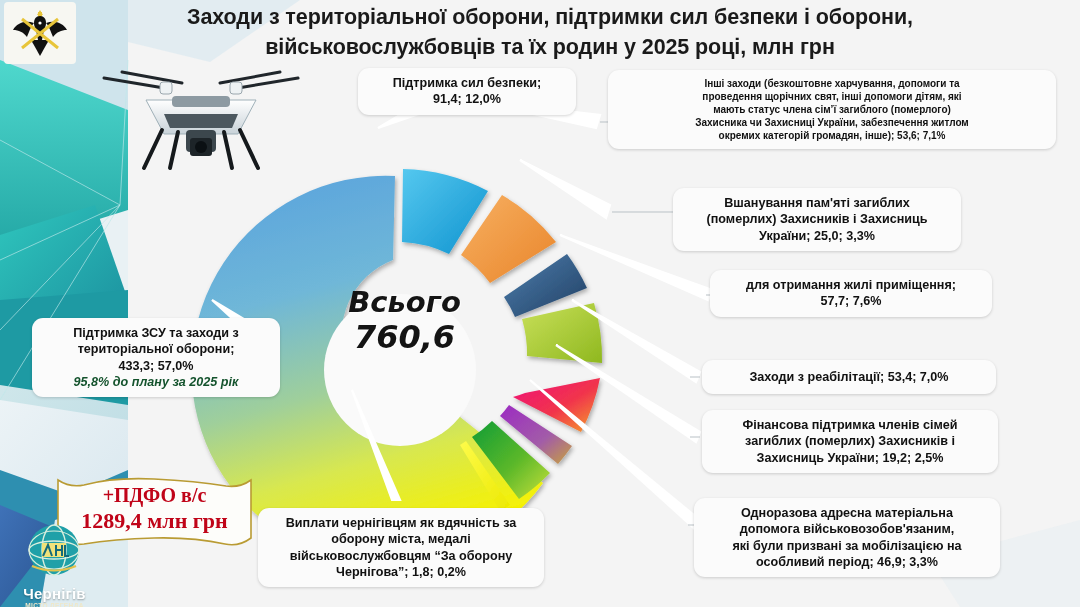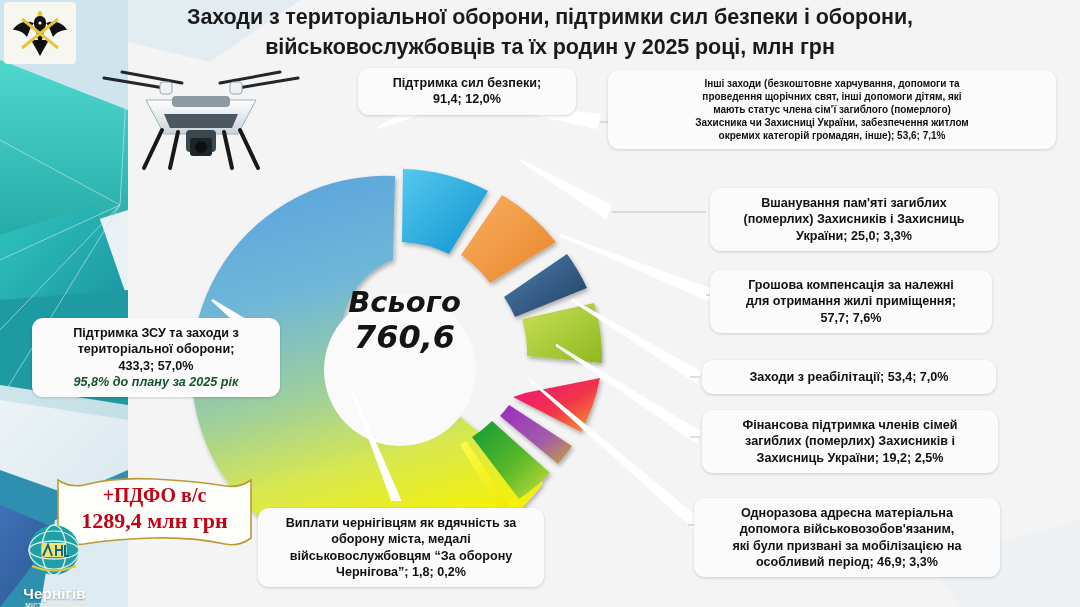--- a/index.html
+++ b/index.html
@@ -368,28 +368,27 @@
   </div>
 
   <div class="callout" id="c-inshi" style="left:608px; top:70px; width:448px; font-size:10px;">
     <div>Інші заходи (безкоштовне харчування, допомоги та</div>
     <div>проведення щорічних свят, інші допомоги дітям, які</div>
     <div>мають  статус члена сім’ї загиблого (померлого)</div>
     <div>Захисника чи Захисниці України, забезпечення житлом</div>
     <div>окремих категорій громадян, інше); 53,6; 7,1%</div>
   </div>
 
-  <div class="callout" id="c-vshan" style="left:710px; top:188px; width:288px;">
+  <div class="callout" id="c-vshan" style="left:673px; top:188px; width:288px;">
     <div>Вшанування пам'яті загиблих</div>
     <div>(померлих) Захисників і Захисниць</div>
     <div>України; 25,0; 3,3%</div>
   </div>
 
   <div class="callout" id="c-hrosh" style="left:710px; top:270px; width:282px;">
-    <div>Грошова компенсація за належні</div>
     <div>для отримання жилі приміщення;</div>
     <div>57,7; 7,6%</div>
   </div>
 
   <div class="callout" id="c-reab" style="left:702px; top:360px; width:294px; padding:9px 10px;">
     <div>Заходи з реабілітації; 53,4; 7,0%</div>
   </div>
 
   <div class="callout" id="c-finans" style="left:702px; top:410px; width:296px;">
     <div>Фінансова підтримка членів сімей</div>

